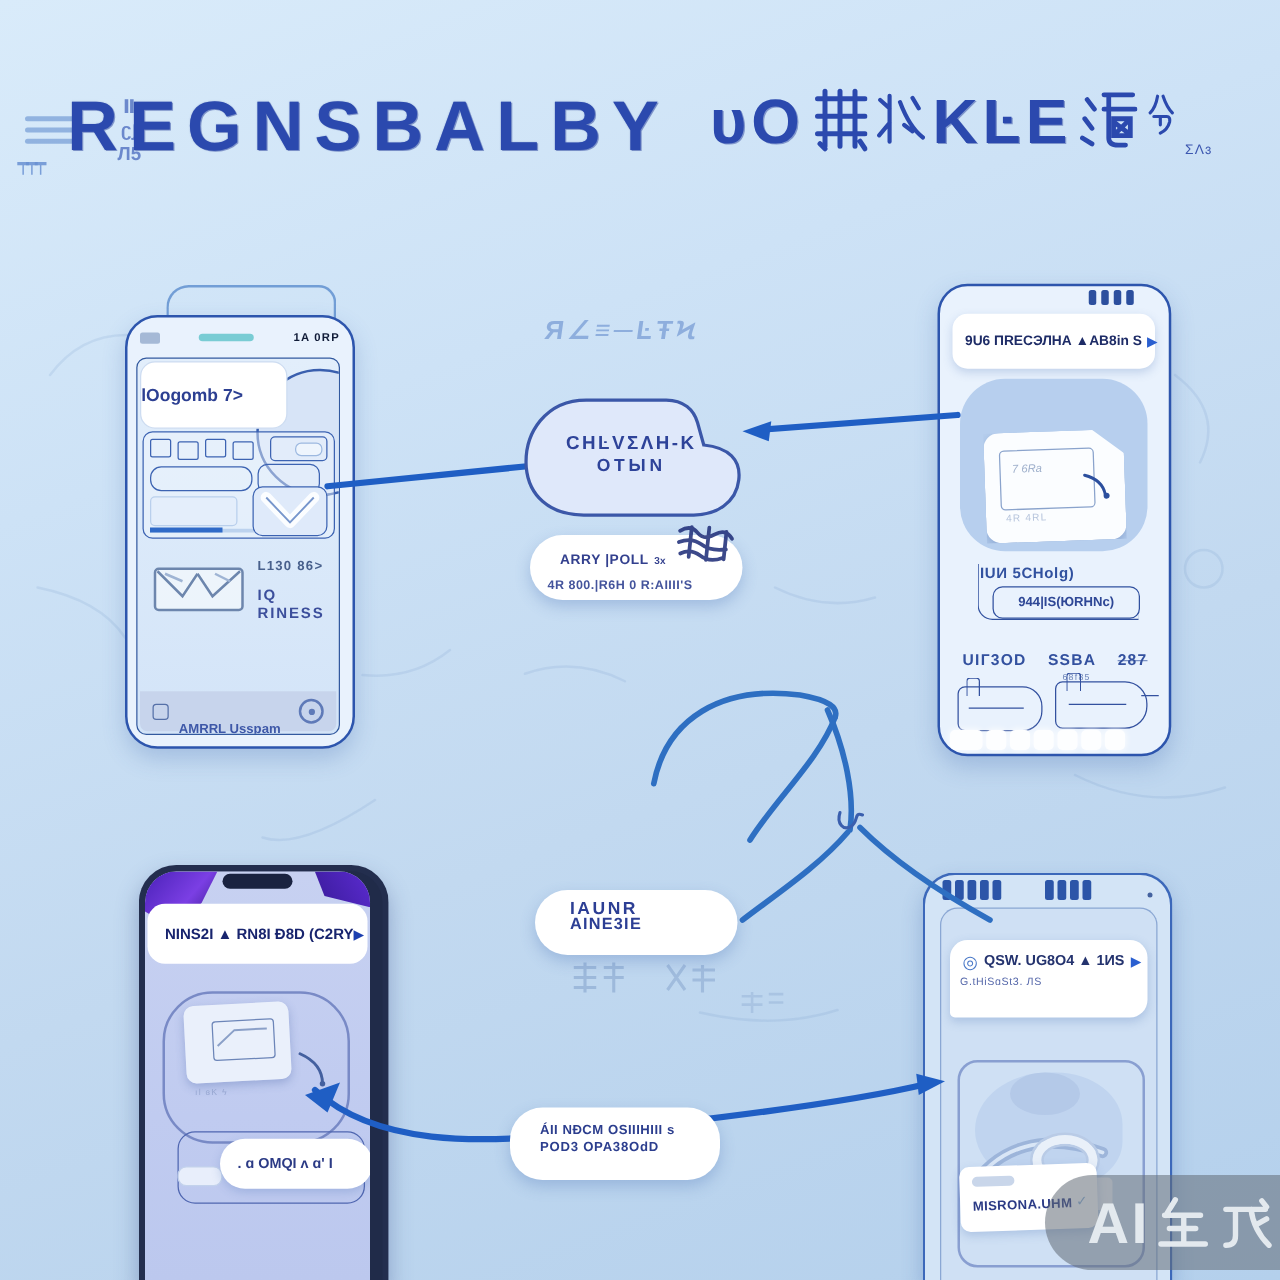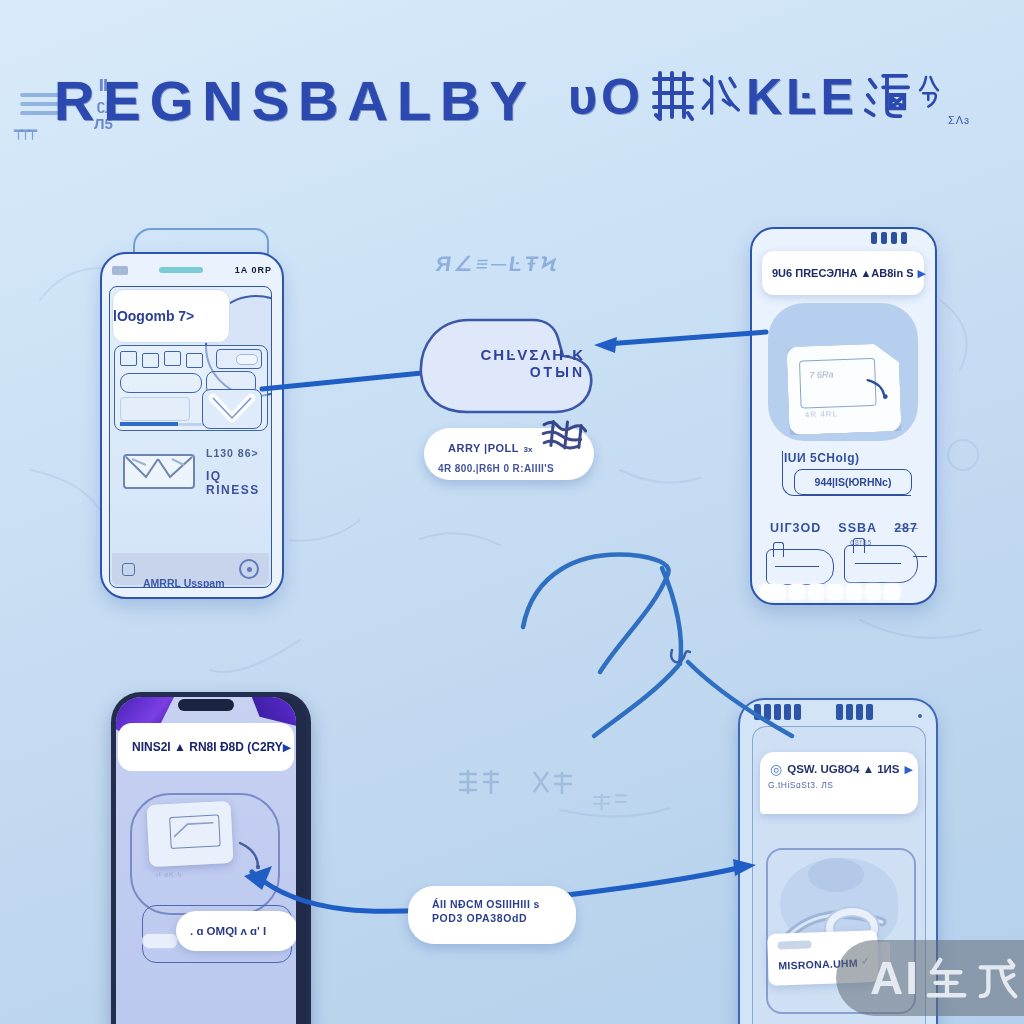--- a/index.html
+++ b/index.html
@@ -297,39 +297,45 @@
     </g>
     <path d="M672,650 c-3,9 3,15 9,11 c6,-4 2,-12 9,-9" fill="none" stroke="#3a5fae" stroke-width="2.5" stroke-linecap="round"></path>
     <path d="M252,872 C300,916 380,916 470,906 C565,896 680,882 742,867" fill="none" stroke="#1f5ec4" stroke-width="5" stroke-linecap="round"></path>
     <polygon points="244,876 272,866 262,890" fill="#1f5ec4"></polygon>
     <polygon points="756,865 733,859 735,876" fill="#1f5ec4"></polygon>
   </svg>
 
   <svg class="abs" style="left:415px;top:316px;z-index:5;" width="185" height="102" viewBox="0 0 185 102">
     <path d="M54,4 H118 C132,4 140,12 143,22 L148,40 C168,42 178,52 176,68 C174,86 158,96 140,96 H52 C24,96 8,80 6,58 C4,30 22,4 54,4 Z" fill="#dfe8fa" stroke="#3b57a8" stroke-width="2.6"></path>
   </svg>
-  <div class="abs" style="left:425px;top:346px;width:160px;text-align:right;z-index:6;">
+  <div class="abs" style="left:425px;top:346px;width:160px;text-align:center;z-index:6;">
     <div style="font-size:15px;font-weight:800;letter-spacing:2px;color:#2e4399;">CHĿVΣΛH-K</div>
     <div style="font-size:14px;font-weight:800;letter-spacing:3px;color:#2e4399;margin-top:1px;">ΟΤЫΝ</div>
   </div>
 
   <div class="pill" style="left:424px;top:428px;width:170px;height:52px;">
     <div style="padding:10px 0 0 24px;"><span class="pillTxt1">ARRY |POLL</span>
       <span style="font-size:8px;font-weight:700;color:#33408e;">3x</span></div>
     <div style="padding:2px 0 0 14px;"><span class="pillTxt2">4R 800.|R6H 0   R:AIIII'S</span></div>
     <svg class="abs" style="left:116px;top:-8px;transform:rotate(6deg);" width="52" height="32" viewBox="0 0 52 32">
       <g stroke="#22307a" stroke-width="3" fill="none" opacity=".88" stroke-linecap="round">
         <path d="M3,7 q8,-6 14,0 t14,0 t14,2"></path>
           <path d="M3,16 q10,-5 18,0 t20,2"></path>
           <path d="M5,25 q8,-5 16,0 t18,0"></path>
         <path d="M12,3 v24 M26,2 v26 M40,4 v22"></path>
       </g>
     </svg>
   </div>
 
+  <div class="pill" style="left:428px;top:712px;width:162px;height:52px;">
+    <div style="padding:8px 0 0 28px;line-height:.92;">
+      <div style="font-size:14px;font-weight:800;letter-spacing:2px;color:#2c3e94;">IAUNR</div>
+      <div style="font-size:13px;font-weight:800;letter-spacing:1px;color:#2c3e94;">AINE3IE</div>
+    </div>
+  </div>
 
   <svg class="abs" style="left:455px;top:768px;opacity:.5;" width="48" height="28" viewBox="0 0 48 28">
     <g stroke="#7d9cc8" stroke-width="2.5" fill="none">
         <path d="M4,6 h18 M4,14 h18 M4,22 h18 M13,2 v24 M28,6 h16 M28,14 h16 M36,2 v24"></path>
       </g>
   </svg>
   <svg class="abs" style="left:528px;top:768px;opacity:.45;" width="48" height="28" viewBox="0 0 48 28">
     <g stroke="#7d9cc8" stroke-width="2.5" fill="none">
         <path d="M6,4 l14,20 M20,4 L6,24 M26,8 h18 M26,16 h18 M34,4 v22"></path>
       </g>

